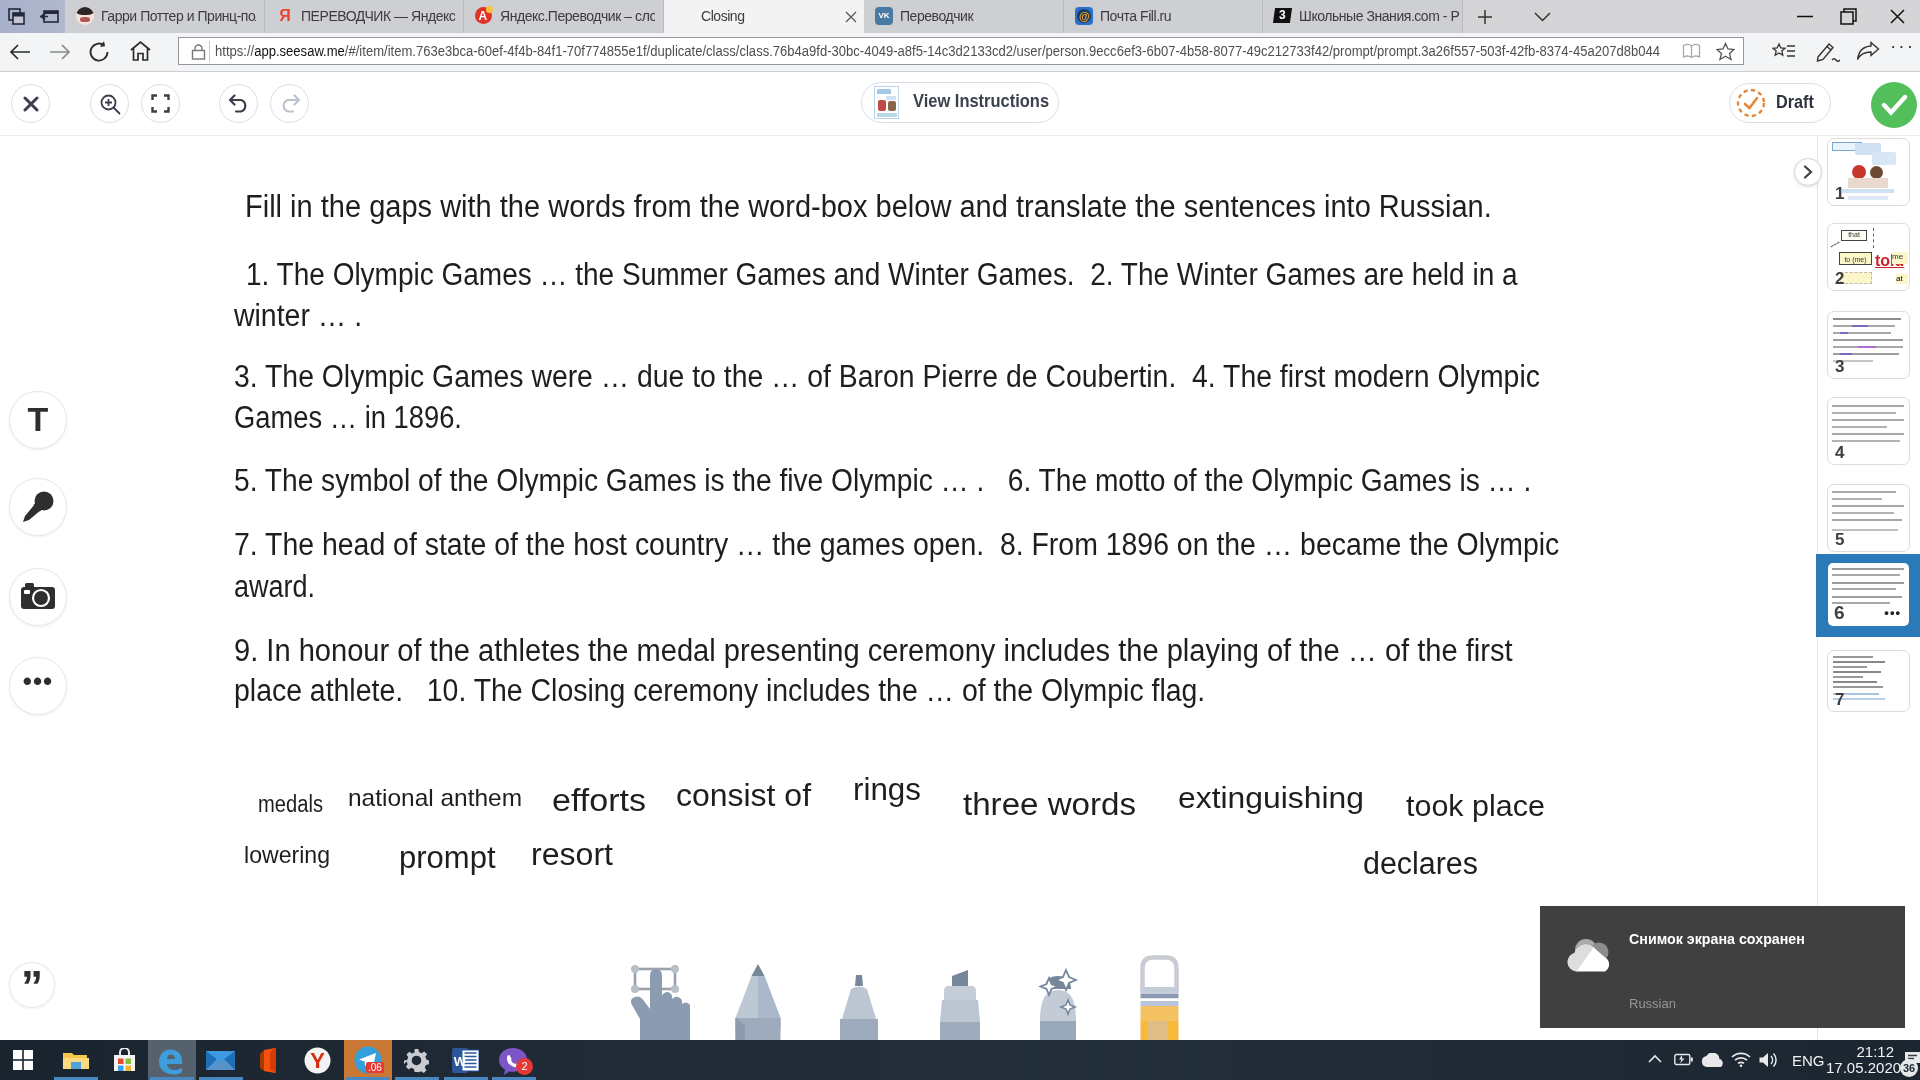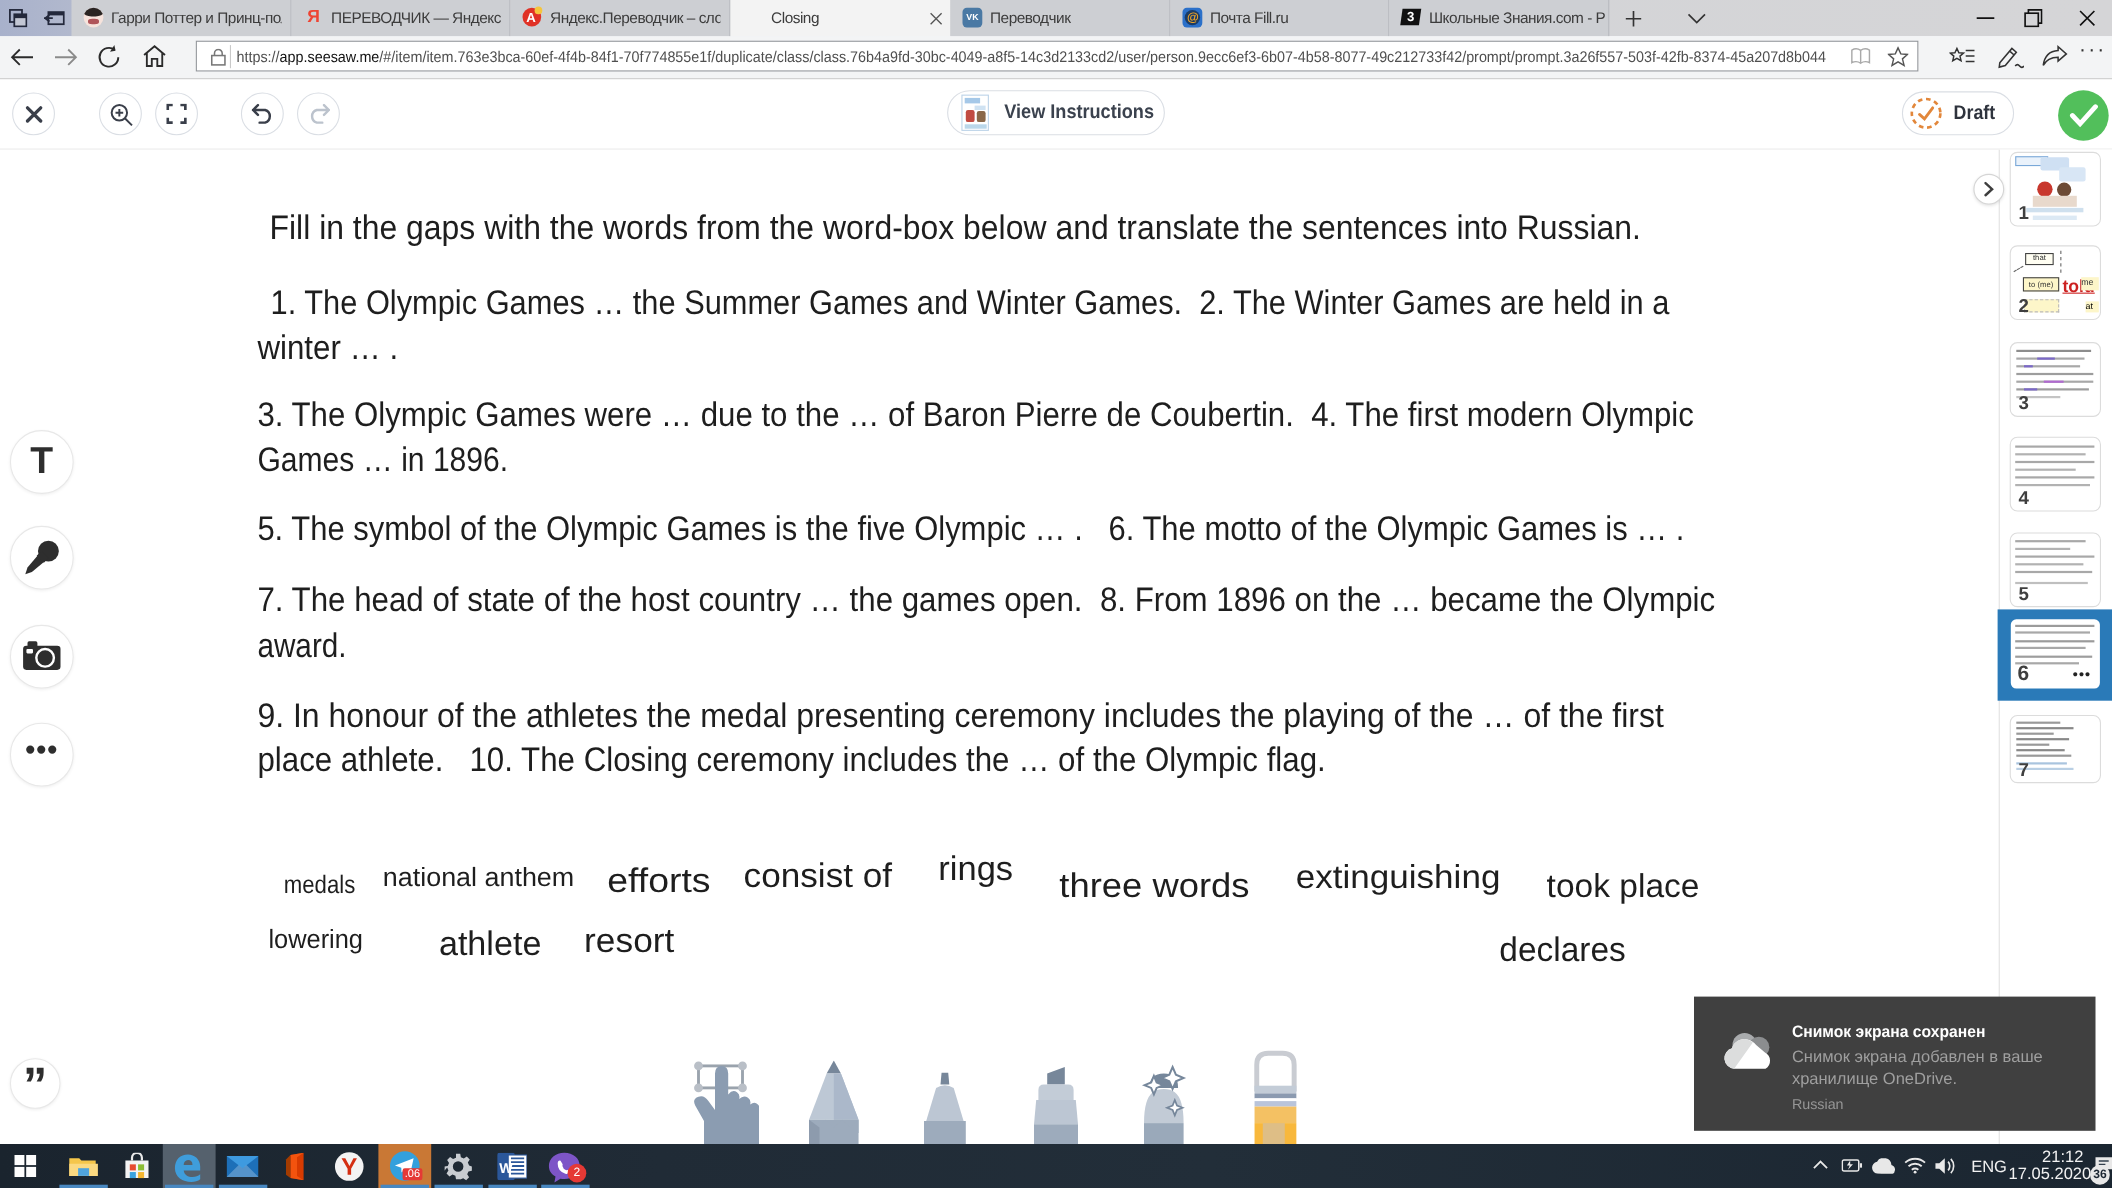--- a/index.html
+++ b/index.html
@@ -243,21 +243,21 @@
 
 <div class="wb" style="left:258px;top:791px;font-size:23px;transform:scale(0.876,1);">medals</div>
 <div class="wb" style="left:348px;top:784px;font-size:24px;transform:scale(1.019,1);">national anthem</div>
 <div class="wb" style="left:552px;top:783px;font-size:31px;transform:scale(1.098,1);">efforts</div>
 <div class="wb" style="left:676px;top:778px;font-size:31px;transform:scale(1.031,1);">consist of</div>
 <div class="wb" style="left:853px;top:772px;font-size:31px;transform:scale(1.012,1);">rings</div>
 <div class="wb" style="left:963px;top:787px;font-size:31px;transform:scale(1.068,1);">three words</div>
 <div class="wb" style="left:1178px;top:781px;font-size:30px;transform:scale(1.062,1);">extinguishing</div>
 <div class="wb" style="left:1406px;top:789px;font-size:30px;transform:scale(1.016,1);">took place</div>
 <div class="wb" style="left:244px;top:841px;font-size:24px;transform:scale(0.962,1);">lowering</div>
-<div class="wb" style="left:399px;top:840px;font-size:31px;transform:scale(1.001,1);">athlete</div>
+<div class="wb" style="left:399px;top:840px;font-size:31px;transform:scale(1.001,1);">prompt</div>
 <div class="wb" style="left:531px;top:837px;font-size:31px;transform:scale(1.035,1);">resort</div>
 <div class="wb" style="left:1363px;top:846px;font-size:31px;transform:scale(0.981,1);">declares</div>
 
 <div id="sidebar" class="abs"></div>
 <div class="abs" style="left:1794px;top:158px;width:28px;height:28px;border-radius:50%;background:#fff;border:1px solid #d5d5d5;box-shadow:0 1px 3px rgba(0,0,0,0.12);"></div>
 <svg class="abs" style="left:1803px;top:165px" width="10" height="14" viewBox="0 0 10 14">
     <path d="M2 1.5 L8 7 L2 12.5" fill="none" stroke="#3e3e3e" stroke-width="2.2" stroke-linecap="round"></path>
   </svg>
 
 <div class="thumb" style="top:138px;height:68px;">
@@ -385,21 +385,20 @@
 </svg>
 
 <div id="notif" class="abs">
   <svg class="abs" style="left:26px;top:29px" width="50" height="38" viewBox="0 0 50 38">
     <circle cx="20" cy="15" r="11" fill="#a9abad"></circle>
     <circle cx="33" cy="17" r="9.5" fill="#8b8d8f"></circle>
     <path d="M10.5 36.5 a9.5 9.5 0 0 1 -2 -18.6 a12 12 0 0 1 14 -8 a14 14 0 0 1 8 5 l8 7 a8.3 8.3 0 0 1 0.5 14.6 Z" fill="#fff"></path>
     <path d="M8.5 17.9 a12 12 0 0 1 14 -8 a14 14 0 0 1 5 2.8 L10.5 36.5 a9.5 9.5 0 0 1 -2 -18.6" fill="#dcdddd"></path>
   </svg>
   <div class="abs" style="left:89px;top:24px;font-size:15px;font-weight:bold;color:#ffffff;transform:scale(0.95,1);transform-origin:0 0;">Снимок экрана сохранен</div>
-  <div class="abs" style="left:89px;top:45px;font-size:15px;color:#9f9f9f;line-height:20px;">Снимок экрана добавлен в ваше<br>хранилище OneDrive.</div>
   <div class="abs" style="left:89px;top:90px;font-size:13px;color:#969696;">Russian</div>
 </div>
 
 <div id="taskbar" class="abs">
   <div class="abs" style="left:148px;top:0;width:48px;height:40px;background:#55616d;"></div>
   <div class="abs" style="left:344px;top:0;width:48px;height:40px;background:#c97835;"></div>
   <div class="tb-ul" style="left:54px;width:44px;"></div>
   <div class="tb-ul" style="left:150px;width:44px;"></div>
   <div class="tb-ul" style="left:199px;width:44px;"></div>
   <div class="tb-ul" style="left:346px;width:44px;"></div>

